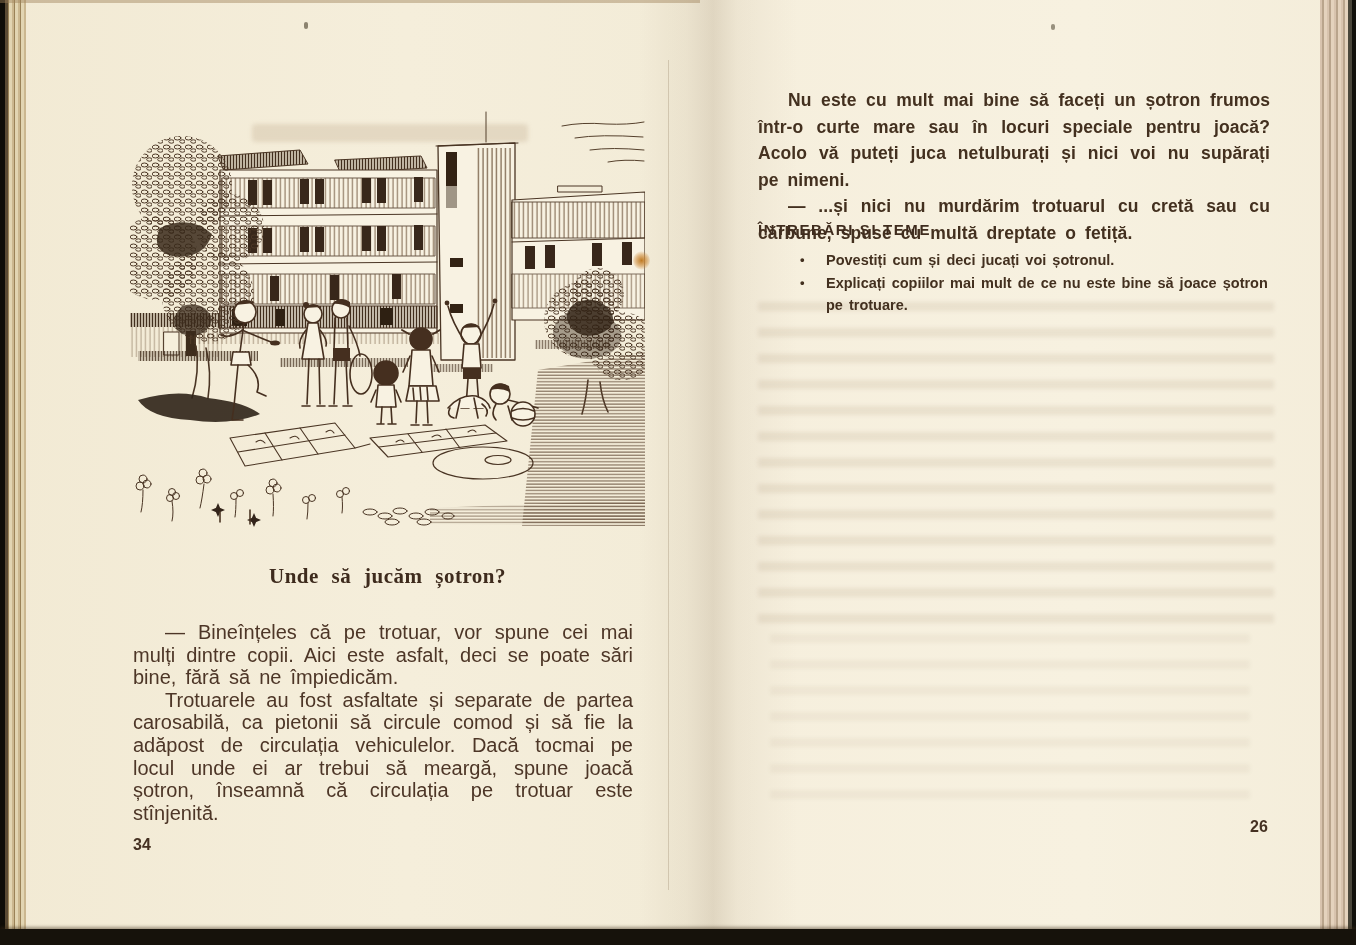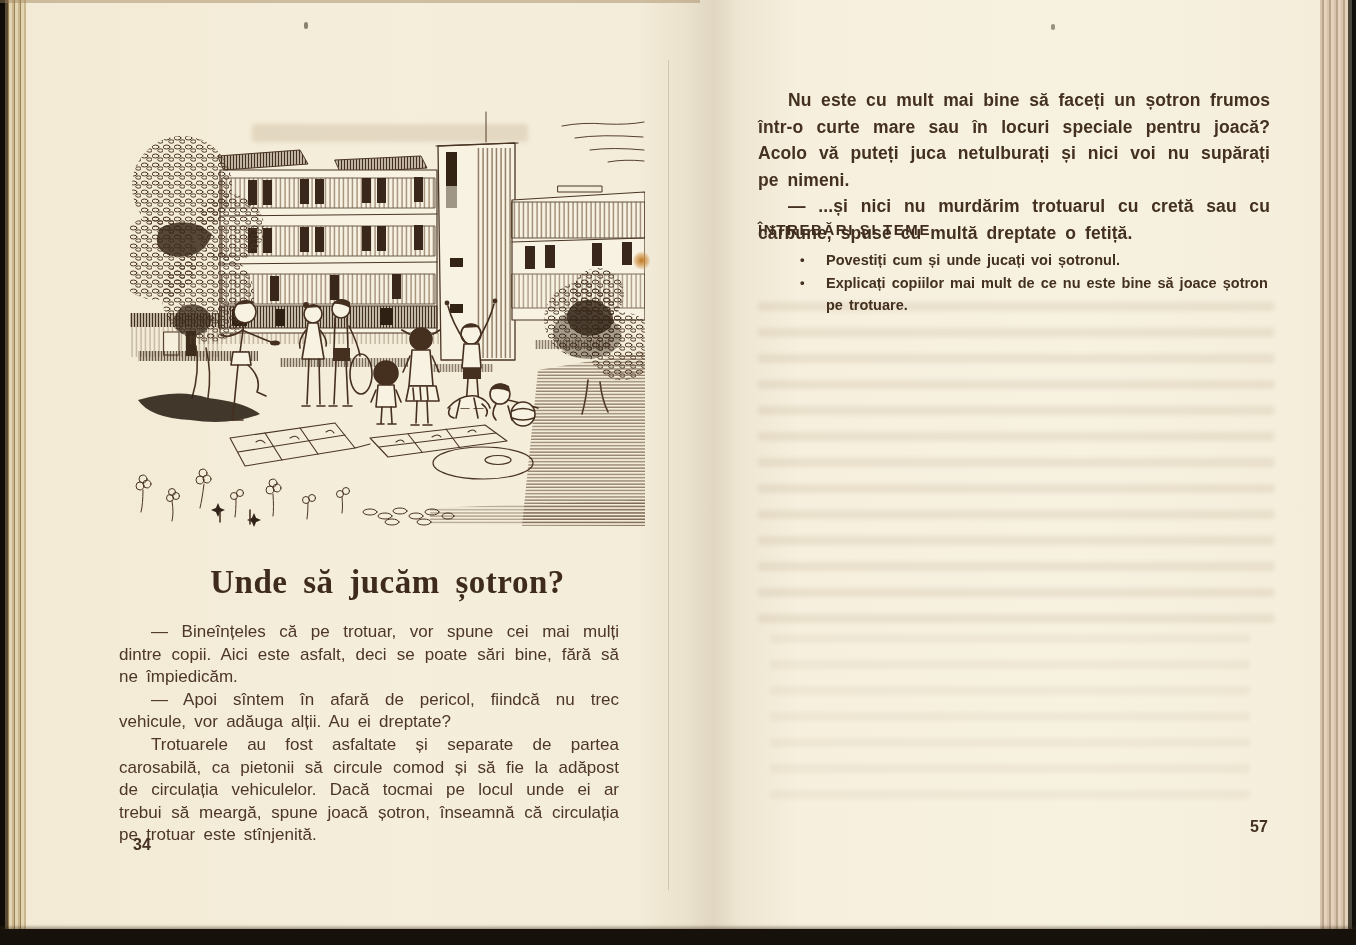--- a/index.html
+++ b/index.html
@@ -35,23 +35,23 @@
   .ghost{filter:blur(2px);pointer-events:none;}
   .ghost-lines{background:repeating-linear-gradient(180deg,rgba(122,90,58,.13) 0 9px,rgba(122,90,58,0) 9px 26px);}
   #ghost-right-1{left:758px;top:302px;width:516px;height:330px;opacity:.8;}
   #ghost-right-2{left:770px;top:634px;width:480px;height:180px;opacity:.45;}
   #ghost-left-title1{left:252px;top:124px;width:276px;height:18px;background:rgba(140,105,70,.16);border-radius:4px;}
   #ghost-left-title2{left:300px;top:180px;width:210px;height:13px;background:rgba(140,105,70,.10);border-radius:4px;}
 
   
   #illustration{left:130px;top:108px;width:515px;height:420px;}
   #left-title{left:130px;top:564px;width:515px;text-align:center;
-    font-family:"Liberation Serif",serif;font-weight:700;font-size:33px;color:#3e2b1d;
+    font-family:"Liberation Serif",serif;font-weight:700;font-size:21px;color:#3e2b1d;
     letter-spacing:.5px;word-spacing:7px;}
-  #left-body{left:119px;top:621px;width:500px;color:#4d3627;font-size:17px;line-height:22.6px;
+  #left-body{left:133px;top:621px;width:500px;color:#4d3627;font-size:20px;line-height:22.6px;
     text-align:justify;word-spacing:3.5px;}
   #left-body p{margin:0;text-indent:32px;}
   #page-num-left{left:133px;top:836px;font-size:16px;font-weight:700;color:#453122;}
 
   
   #right-body{left:758px;top:87px;width:512px;color:#43301f;font-size:17.5px;line-height:26.6px;
     text-align:justify;word-spacing:4px;font-weight:700;letter-spacing:.1px;}
   #right-body p{margin:0;text-indent:30px;}
   #section-heading{left:758px;top:221px;font-size:15px;font-weight:700;color:#3f2c1e;letter-spacing:1.6px;}
   #bullet-list{left:800px;top:249px;width:478px;color:#43301f;font-size:14.5px;line-height:22px;
@@ -349,45 +349,44 @@
         <ellipse cx="262" cy="414" rx="7" ry="3"></ellipse>
           <ellipse cx="294" cy="414" rx="7" ry="3"></ellipse>
       </g>
     </g>
   </svg>
 
   <div class="abs" id="left-title">Unde să jucăm șotron?</div>
 
   <div class="abs" id="left-body">
     <p>— Bineînțeles că pe trotuar, vor spune cei mai mulți dintre copii. Aici este asfalt, deci se poate sări bine, fără să ne împiedicăm.</p>
-    <p>— Apoi sîntem în afară de pericol, fiindcă nu trec vehicule, vor adăuga alții. Au ei dreptate?</p>
     <p>Trotuarele au fost asfaltate și separate de partea carosabilă, ca pietonii să circule comod și să fie la adăpost de circulația vehiculelor. Dacă tocmai pe locul unde ei ar trebui să meargă, spune joacă șotron, înseamnă că circulația pe trotuar este stînjenită.</p>
   </div>
 
   <div class="abs" id="page-num-left">34</div>
 
   <div class="abs" id="right-body">
     <p>Nu este cu mult mai bine să faceți un șotron frumos într-o curte mare sau în locuri speciale pentru joacă? Acolo vă puteți juca netulburați și nici voi nu supărați pe nimeni.</p>
     <p>— ...și nici nu murdărim trotuarul cu cretă sau cu cărbune, spuse cu multă dreptate o fetiță.</p>
   </div>
 
   <div class="abs" id="section-heading">ÎNTREBĂRI ȘI TEME</div>
 
   <div class="abs" id="bullet-list">
     <div class="bullet-item">
       <span class="bullet-dot">•</span>
-      <span class="bullet-text">Povestiți cum și unde jucați voi șotronul.</span>
+      <span class="bullet-text">Povestiți cum și deci jucați voi șotronul.</span>
     </div>
     <div class="bullet-item">
       <span class="bullet-dot">•</span>
       <span class="bullet-text">Explicați copiilor mai mult de ce nu este bine să joace șotron pe trotuare.</span>
     </div>
   </div>
 
-  <div class="abs" id="page-num-right">57</div>
+  <div class="abs" id="page-num-right">26</div>
 
   <div class="abs stain-orange"></div>
   <div class="abs speck1"></div>
   <div class="abs speck2"></div>
   <div class="abs" id="gutter"></div>
   <div class="abs" id="gutter-crease"></div>
   <div class="abs" id="edge-left"></div>
   <div class="abs" id="edge-right"></div>
   <div class="abs" id="edge-top"></div>
   <div class="abs" id="edge-bottom"></div>

